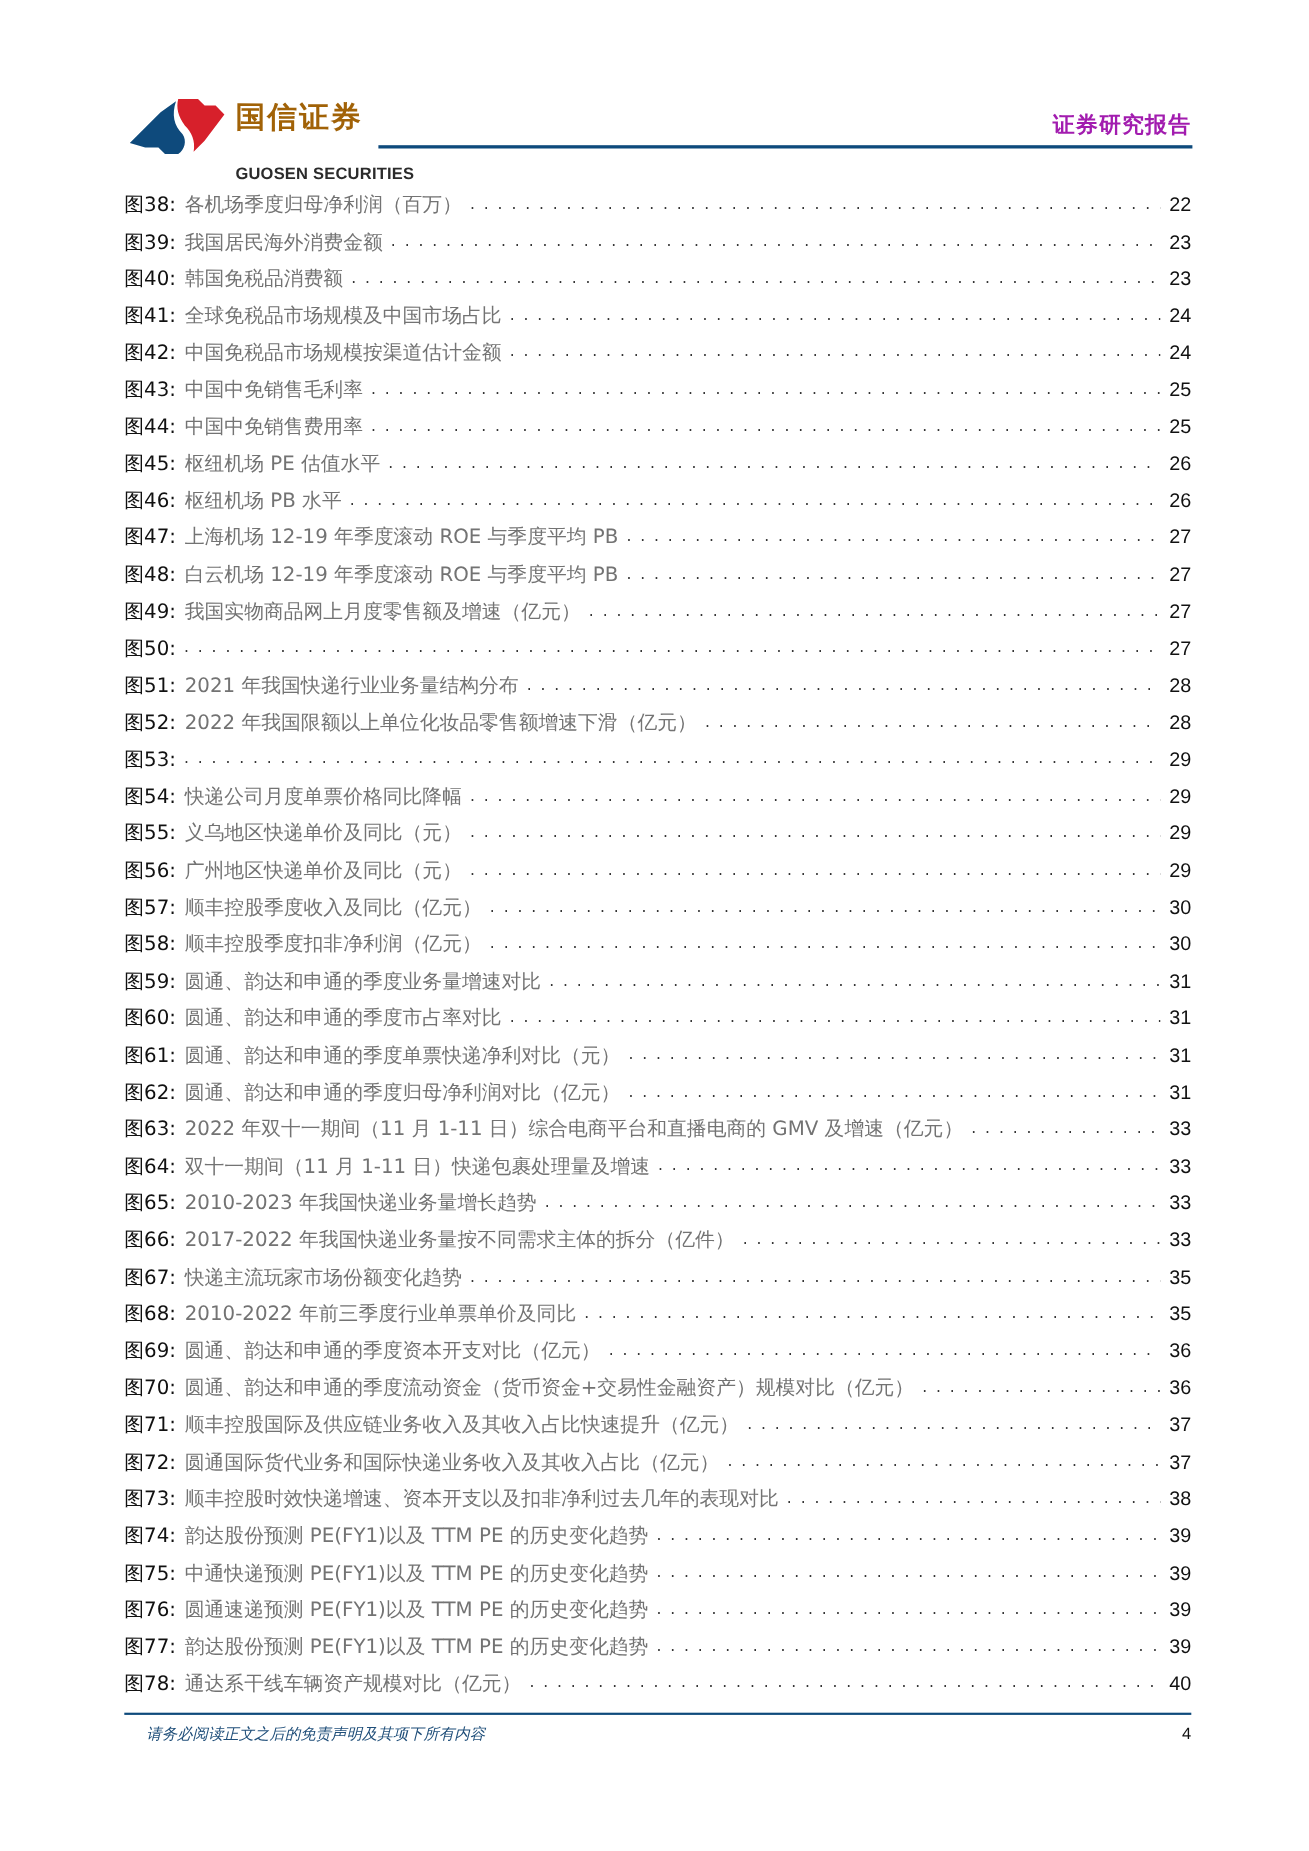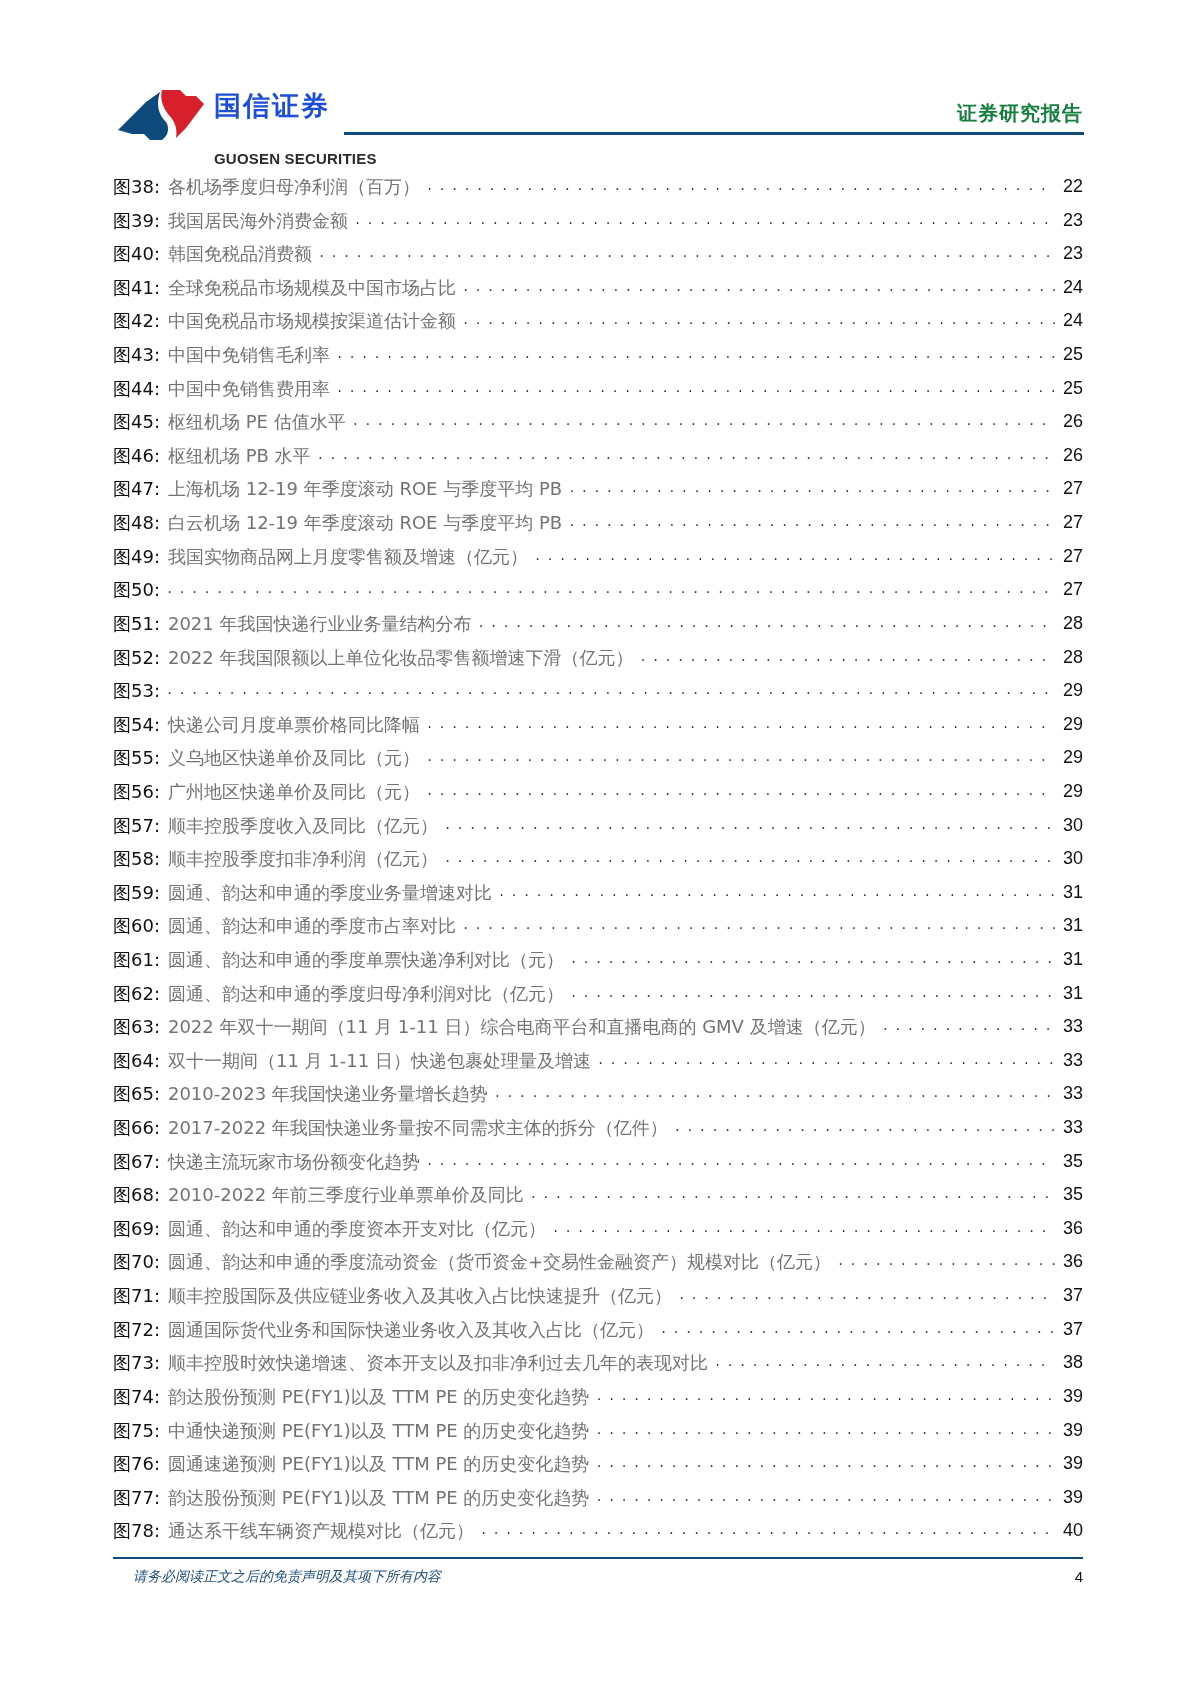--- a/index.html
+++ b/index.html
@@ -1,22 +1,22 @@
 <!DOCTYPE html>
 <html><head>
 <meta charset="utf-8">
 <style>
   html, body { margin: 0; padding: 0; background: #ffffff; }
   body { width: 1190px; height: 1683px; position: relative; overflow: hidden;
          font-family: "DejaVu Sans", "Liberation Sans", sans-serif; color: #111; }
   .header { position: absolute; left: 0; top: 0; width: 1190px; height: 140px; }
   .logo { position: absolute; left: 116px; top: 86px; width: 90px; height: 56px; }
-  .logo-cn { position: absolute; left: 214px; top: 88px; font-size: 27px; font-weight: bold; color: #1d4ed8; letter-spacing: 2px; }
+  .logo-cn { position: absolute; left: 214px; top: 88px; font-size: 27px; font-weight: bold; color: #a16207; letter-spacing: 2px; }
   .logo-en { position: absolute; left: 214px; top: 122px; font-size: 15px; font-weight: bold; color: #2b2b2b; letter-spacing: 0.2px; font-family: "Liberation Sans", sans-serif; margin-top: 28px; }
-  .header-title { position: absolute; right: 107px; top: 100px; font-size: 20px; font-weight: bold; color: #15803d; letter-spacing: 1px; }
+  .header-title { position: absolute; right: 107px; top: 100px; font-size: 20px; font-weight: bold; color: #a21caf; letter-spacing: 1px; }
   .header-rule { position: absolute; left: 344px; top: 132px; width: 740px; height: 3px; background: #0e4a7c; }
   .toc { position: absolute; left: 113px; top: 170px; width: 970px; }
   .row { display: flex; align-items: flex-end; height: 33.62px; font-size: 18px; line-height: 33.62px; white-space: nowrap; }
   .row .num { flex: 0 0 auto; color: #111; }
   .row .title { flex: 0 0 auto; color: #737373; padding-left: 8px; }
   .row .leader { flex: 1 1 auto; overflow: hidden; margin: 0 6px; color: #333; font-size: 12px; letter-spacing: 5.3px; font-family: "DejaVu Sans Mono", monospace; }
   .row .leader::before { content: "....................................................................................................................................................................................................."; }
   .row .page { flex: 0 0 auto; font-family: "Liberation Sans", sans-serif; font-size: 18px; min-width: 22px; text-align: right; }
   .footer-rule { position: absolute; left: 113px; top: 1557px; width: 970px; height: 2px; background: #0e4a7c; }
   .footer-text { position: absolute; left: 113px; top: 1568px; font-size: 14px; font-style: italic; color: #1f4e79; margin-left: 20px; }

